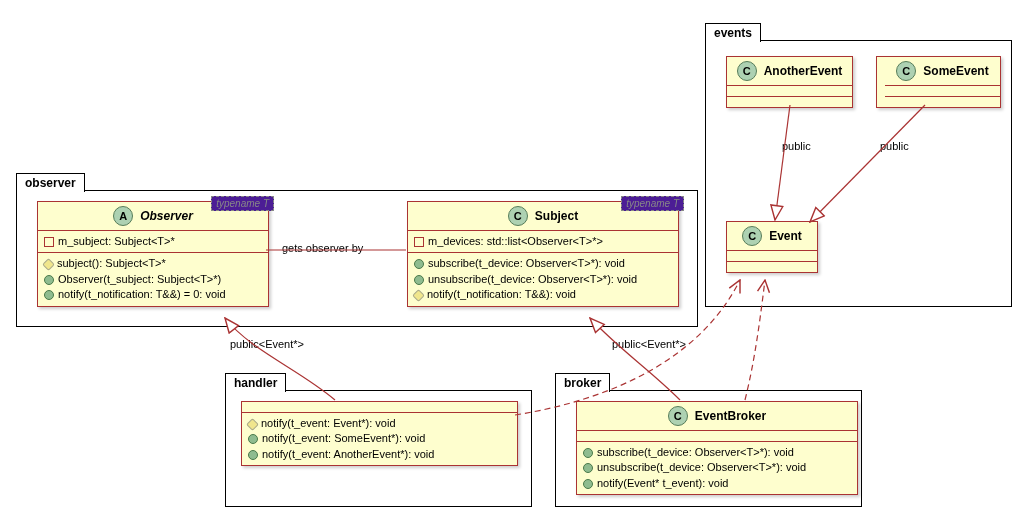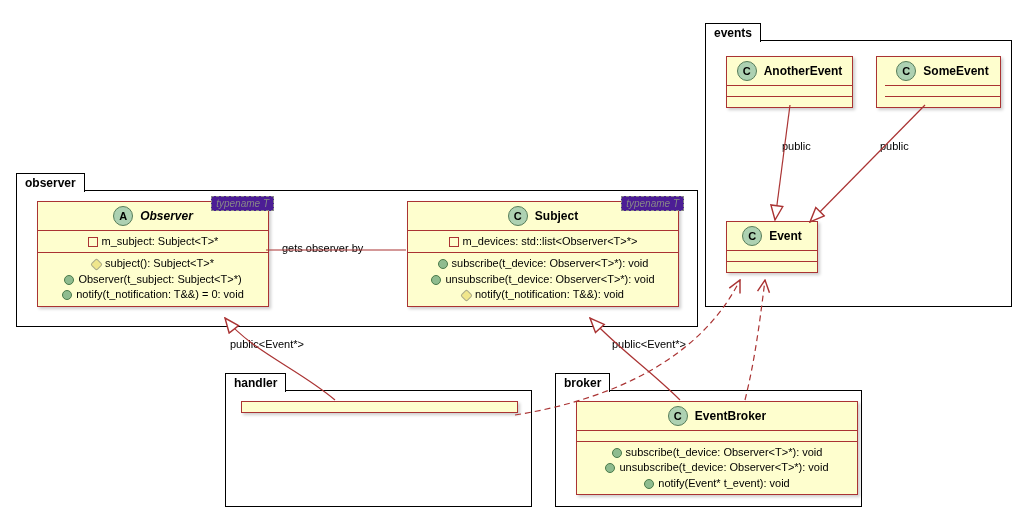--- a/index.html
+++ b/index.html
@@ -70,21 +70,21 @@
     border: 1px dashed #888;
     background: #4c1d95;
     font-style: italic;
     font-size: 10px;
     color: #888;
     padding: 1px 4px;
   }
   .compartment {
     border-bottom: 1.5px solid #a33;
     padding: 3px 6px;
-    text-align: center;
+    text-align: left;
   }
   .compartment:last-child { border-bottom: none; }
   .compartment.empty { min-height: 6px; padding: 2px 6px; }
   .member {
     white-space: nowrap;
     line-height: 1.4;
   }
   .vis {
     display: inline-block;
     width: 8px;
@@ -145,20 +145,25 @@
       <div class="member"><span class="vis public"></span><span>unsubscribe(t_device: Observer&lt;T&gt;*): void</span></div>
       <div class="member"><span class="vis protected"></span><span>notify(t_notification: T&amp;&amp;): void</span></div>
     </div>
   </div>
 </div>
 
 <div class="package" style="left:225px; top:390px; width:305px; height:115px;">
   <div class="package-tab">handler</div>
   <div class="class-box" style="left:15px; top:10px; width:275px;">
     <div class="compartment empty"></div>
+    <div class="compartment">
+      <div class="member"><span class="vis protected"></span><span>notify(t_event: Event*): void</span></div>
+      <div class="member"><span class="vis public"></span><span>notify(t_event: SomeEvent*): void</span></div>
+      <div class="member"><span class="vis public"></span><span>notify(t_event: AnotherEvent*): void</span></div>
+    </div>
   </div>
 </div>
 
 <div class="package" style="left:555px; top:390px; width:305px; height:115px;">
   <div class="package-tab">broker</div>
   <div class="class-box" style="left:20px; top:10px; width:280px;">
     <div class="class-header">
       <span class="stereotype">C</span>
       <span class="class-name">EventBroker</span>
     </div>

